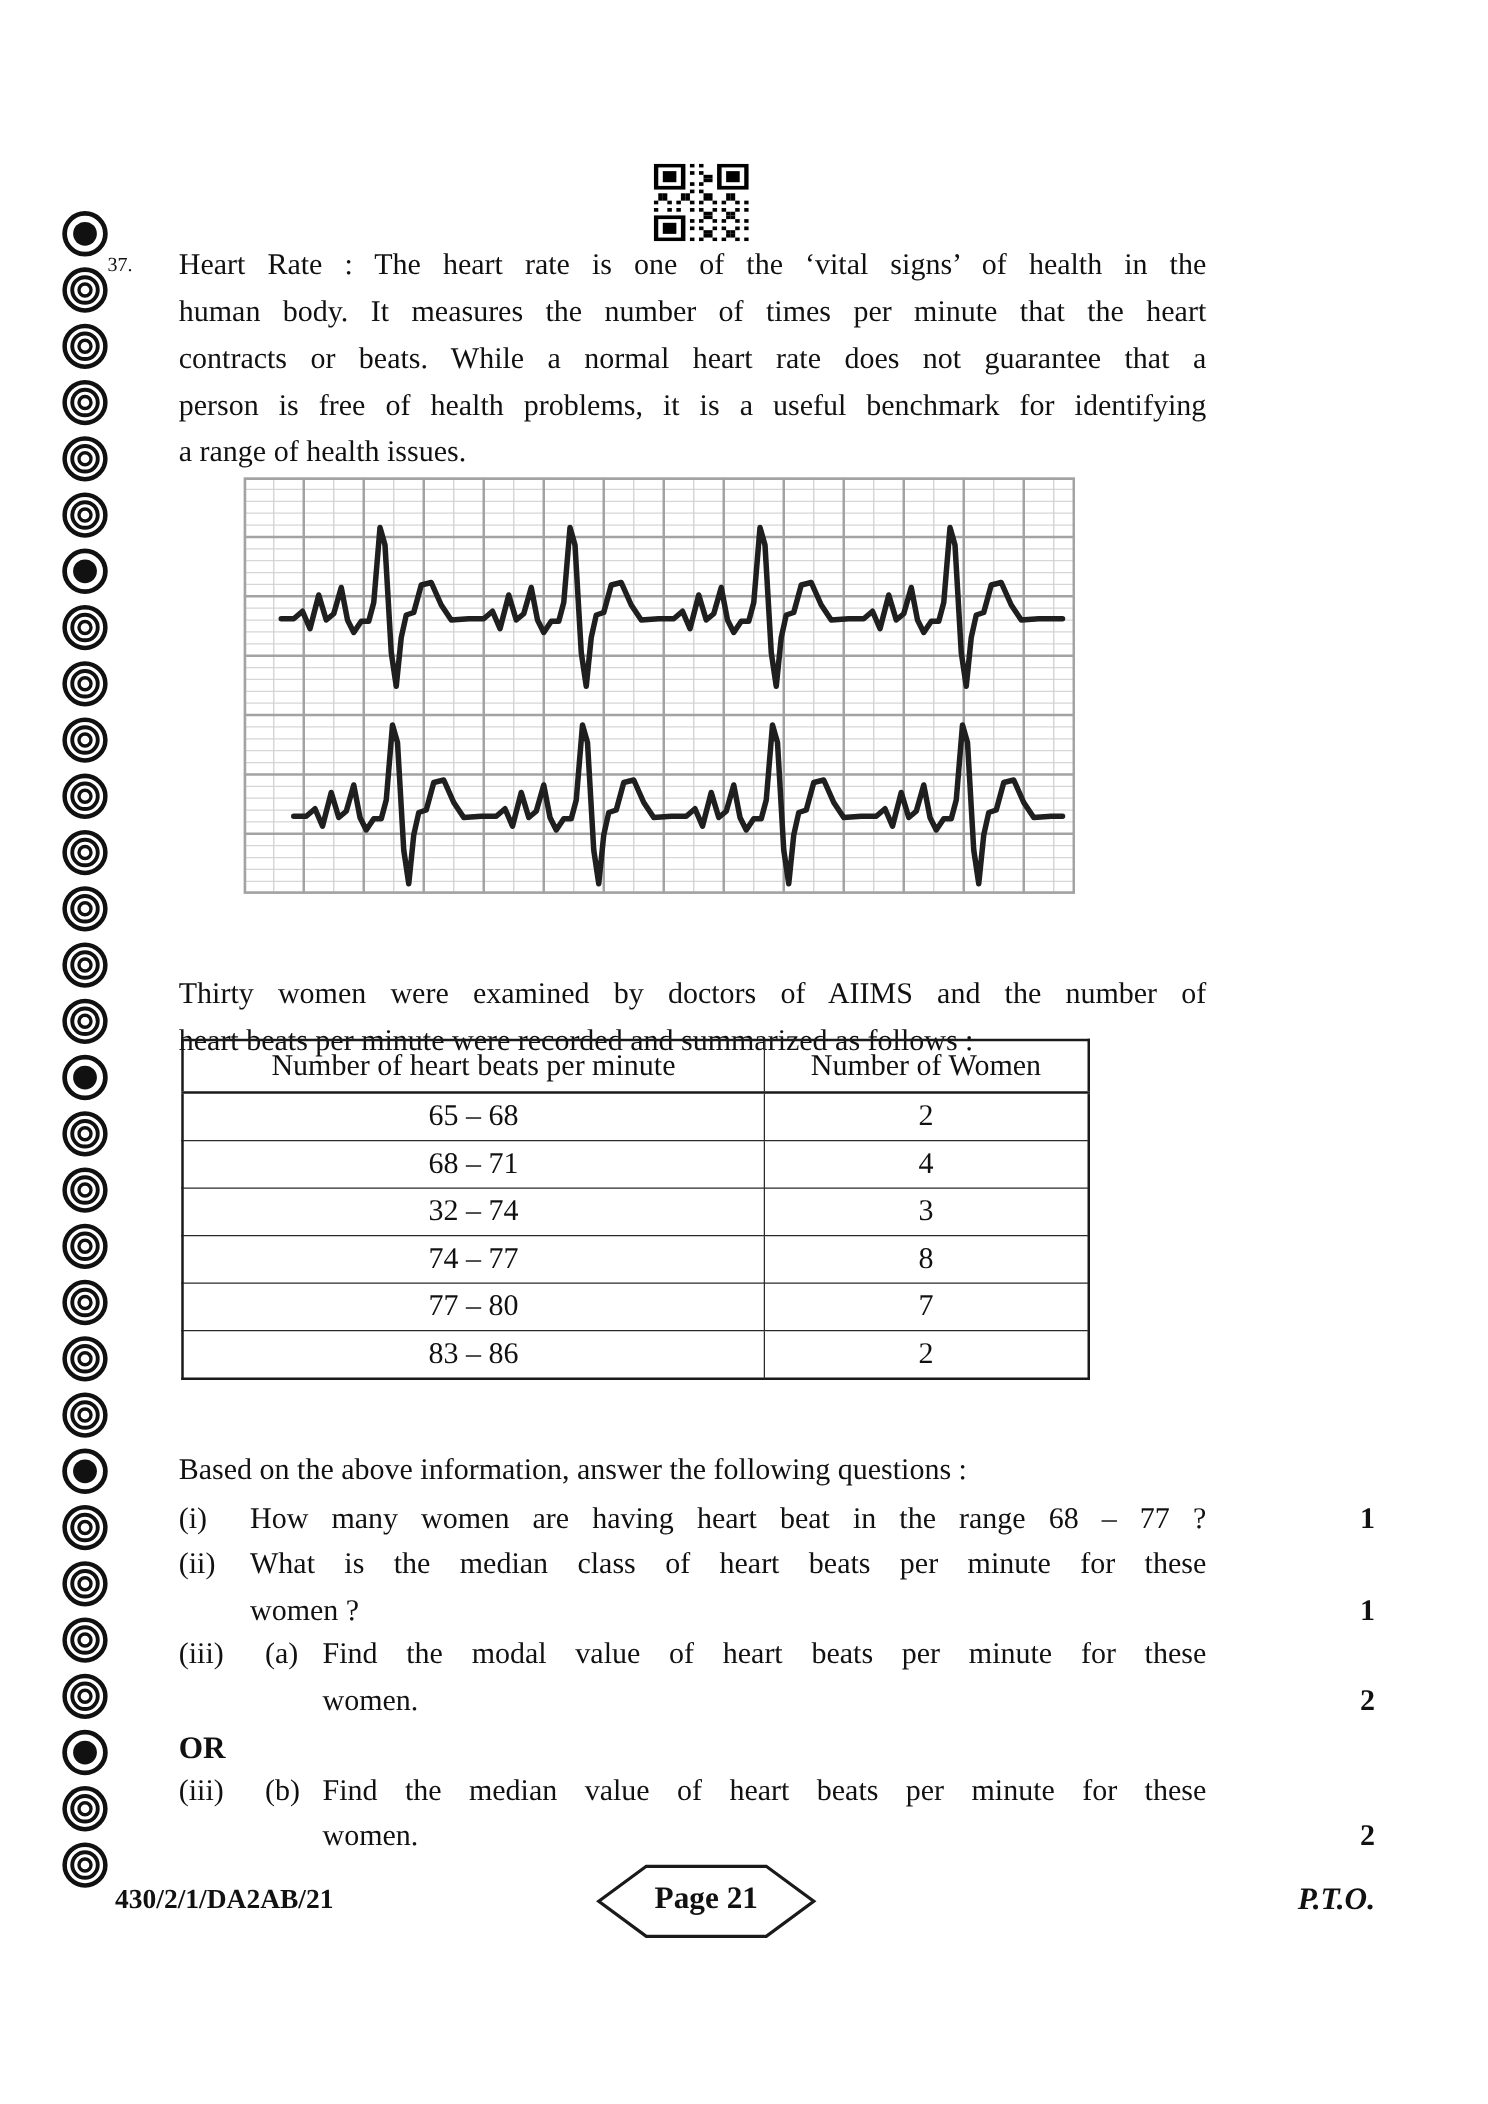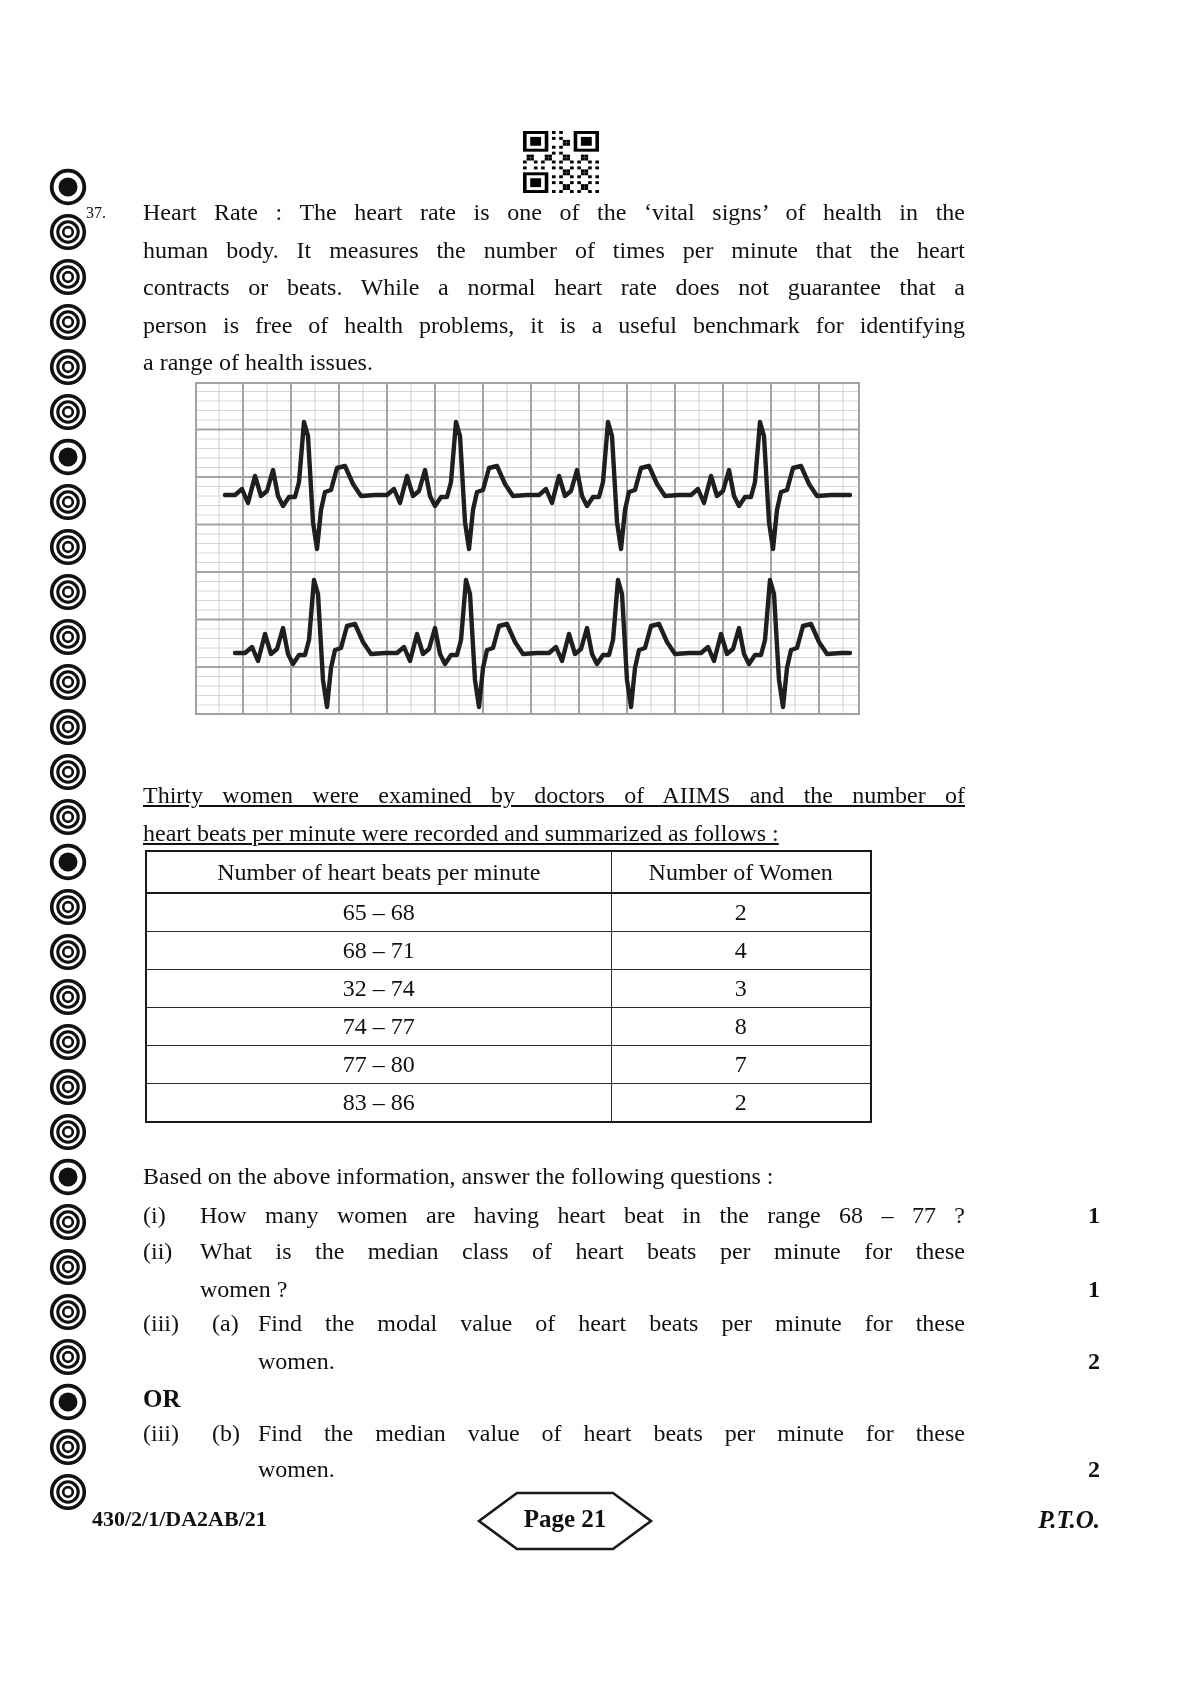--- a/index.html
+++ b/index.html
@@ -11,23 +11,23 @@
   
   #binding{position:absolute;left:48px;top:167px;width:40px;}
   .bindmark{position:absolute;left:0;width:40px;height:40px;}
   
   #intro{position:absolute;left:143px;top:194px;width:822px;font-size:24px;line-height:37.6px;}
   .jline{text-align:justify;text-align-last:justify;}
   #qnum{position:absolute;left:86px;top:194px;font-size:16px;line-height:37.6px;}
   
   #ecg{position:absolute;left:195px;top:382px;width:665px;height:333px;}
   
-  #summary{position:absolute;left:143px;top:776px;width:822px;font-size:24px;line-height:38px;text-decoration:underline;}
-  
-  #freq-table{position:absolute;left:145px;top:850px;border-collapse:collapse;}
+  #summary{position:absolute;left:143px;top:776px;width:822px;font-size:24px;line-height:38px;}
+  
+  #freq-table{position:absolute;left:145px;top:831px;border-collapse:collapse;}
   #freq-table td,#freq-table th{border:1.6px solid #2a2a2a;font-size:24px;font-weight:normal;
     text-align:center;padding:0;}
   #freq-table th{height:40px;}
   #freq-table td{height:37px;}
   #freq-table{border:2.5px solid #1a1a1a;}
   #freq-table th{border-bottom:2.2px solid #1a1a1a;}
   .col-range{width:465px;}
   .col-count{width:260px;}
   
   #based-on{position:absolute;left:143px;top:1163px;width:822px;font-size:24px;}

